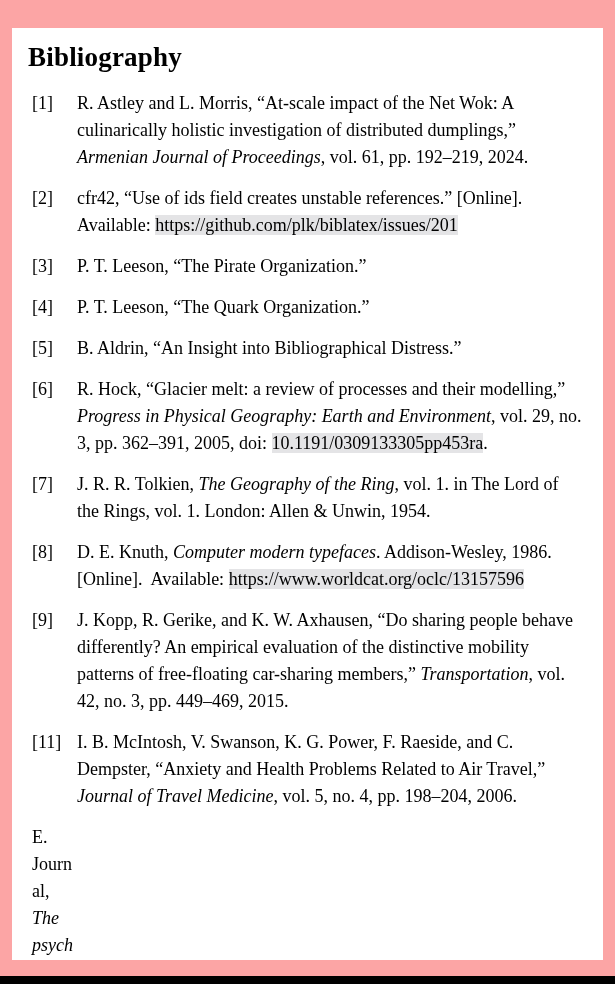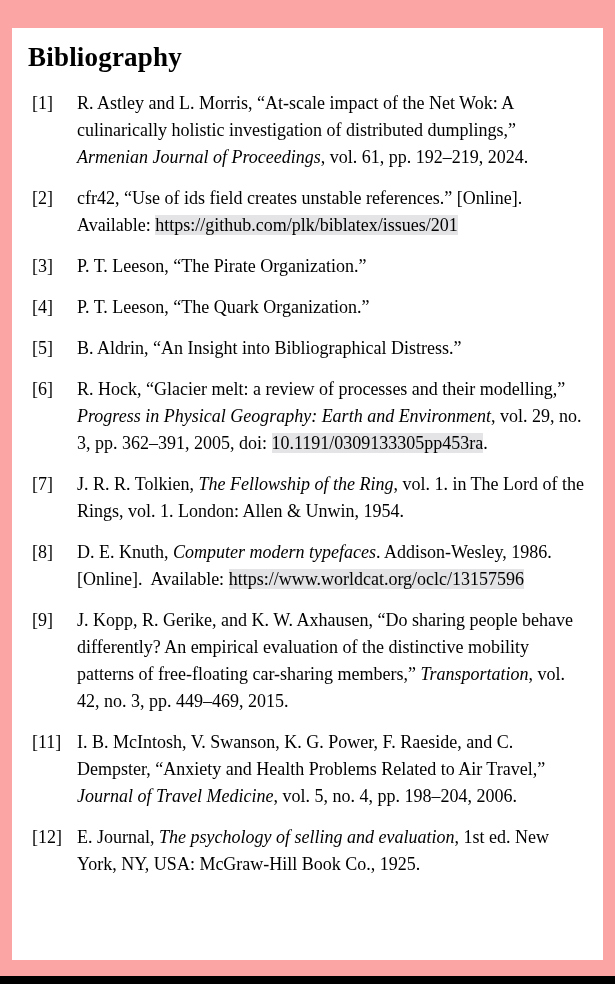--- a/index.html
+++ b/index.html
@@ -87,38 +87,37 @@
     <span class="entry-text"><span class="seg-plain">B. Aldrin, “An Insight into Bibliographical Distress.”</span></span>
   </div>
 
   <div class="bib-entry">
     <span class="entry-label">[6]</span>
     <span class="entry-text"><span class="seg-plain">R. Hock, “Glacier melt: a review of processes and their modelling,” </span><span class="seg-italic">Progress in Physical Geography: Earth and Environment</span><span class="seg-plain">, vol. 29, no. 3, pp. 362–391, 2005, doi: </span><span class="seg-link">10.1191/0309133305pp453ra</span><span class="seg-plain">.</span></span>
   </div>
 
   <div class="bib-entry">
     <span class="entry-label">[7]</span>
-    <span class="entry-text"><span class="seg-plain">J. R. R. Tolkien, </span><span class="seg-italic">The Fellowship of the Ring</span><span class="seg-plain">, vol. 1. in The Lord of the Rings, vol. 1. London: Allen &amp; Unwin, 1954.</span></span>
+    <span class="entry-text"><span class="seg-plain">J. R. R. Tolkien, </span><span class="seg-italic">The Geography of the Ring</span><span class="seg-plain">, vol. 1. in The Lord of the Rings, vol. 1. London: Allen &amp; Unwin, 1954.</span></span>
   </div>
 
   <div class="bib-entry">
     <span class="entry-label">[8]</span>
     <span class="entry-text"><span class="seg-plain">D. E. Knuth, </span><span class="seg-italic">Computer modern typefaces</span><span class="seg-plain">. Addison-Wesley, 1986. [Online].&nbsp; Available: </span><span class="seg-link">https://www.worldcat.org/oclc/13157596</span></span>
   </div>
 
   <div class="bib-entry">
     <span class="entry-label">[9]</span>
     <span class="entry-text"><span class="seg-plain">J. Kopp, R. Gerike, and K. W. Axhausen, “Do sharing people behave differently? An empirical evaluation of the distinctive mobility patterns of free-floating car-sharing members,” </span><span class="seg-italic">Transportation</span><span class="seg-plain">, vol. 42, no. 3, pp. 449–469, 2015.</span></span>
   </div>
 
 
   <div class="bib-entry">
     <span class="entry-label">[11]</span>
     <span class="entry-text"><span class="seg-plain">I. B. McIntosh, V. Swanson, K. G. Power, F. Raeside, and C. Dempster, “Anxiety and Health Problems Related to Air Travel,” </span><span class="seg-italic">Journal of Travel Medicine</span><span class="seg-plain">, vol. 5, no. 4, pp. 198–204, 2006.</span></span>
   </div>
 
   <div class="bib-entry">
-    <span class="entry-label">[12]</span>
     <span class="entry-text"><span class="seg-plain">E. Journal, </span><span class="seg-italic">The psychology of selling and evaluation</span><span class="seg-plain">, 1st ed. New York, NY, USA: McGraw-Hill Book Co., 1925.</span></span>
   </div>
 </div>
   </div>
 </div>
 
 </body></html>

